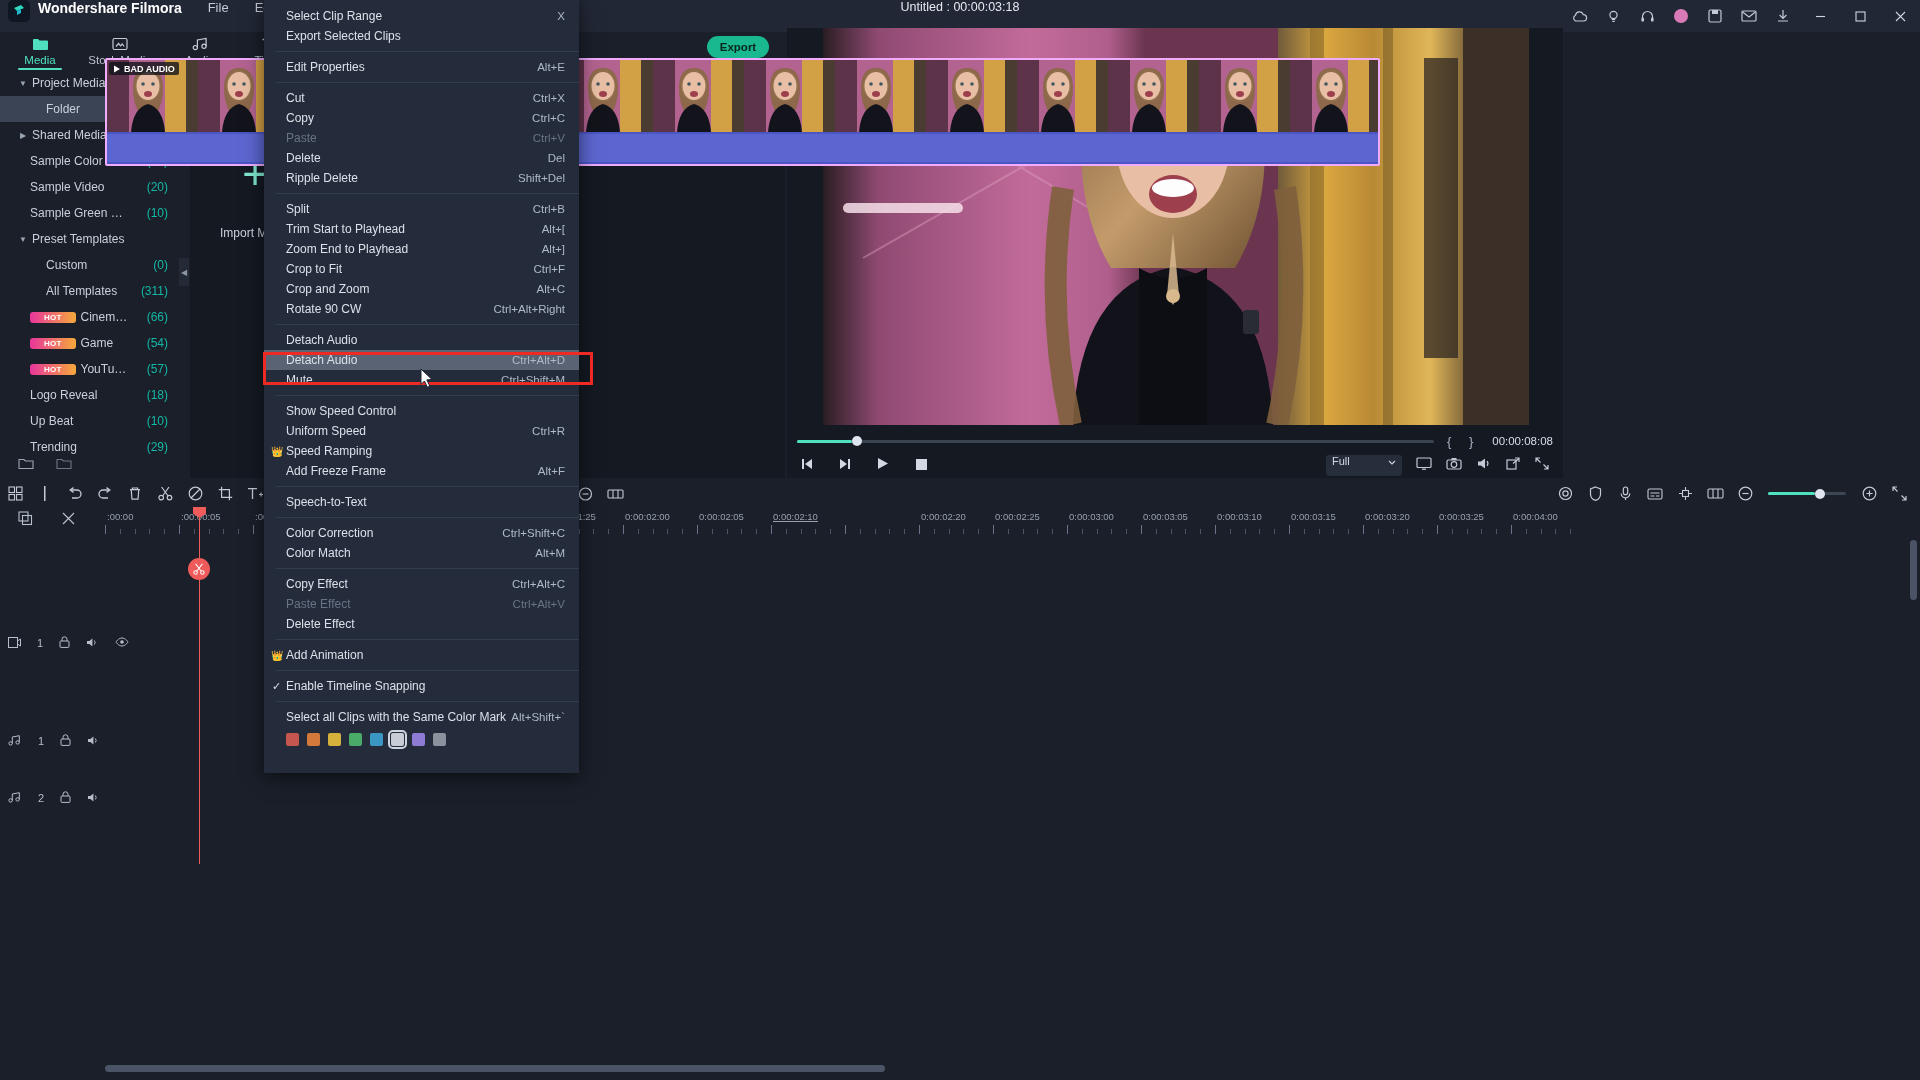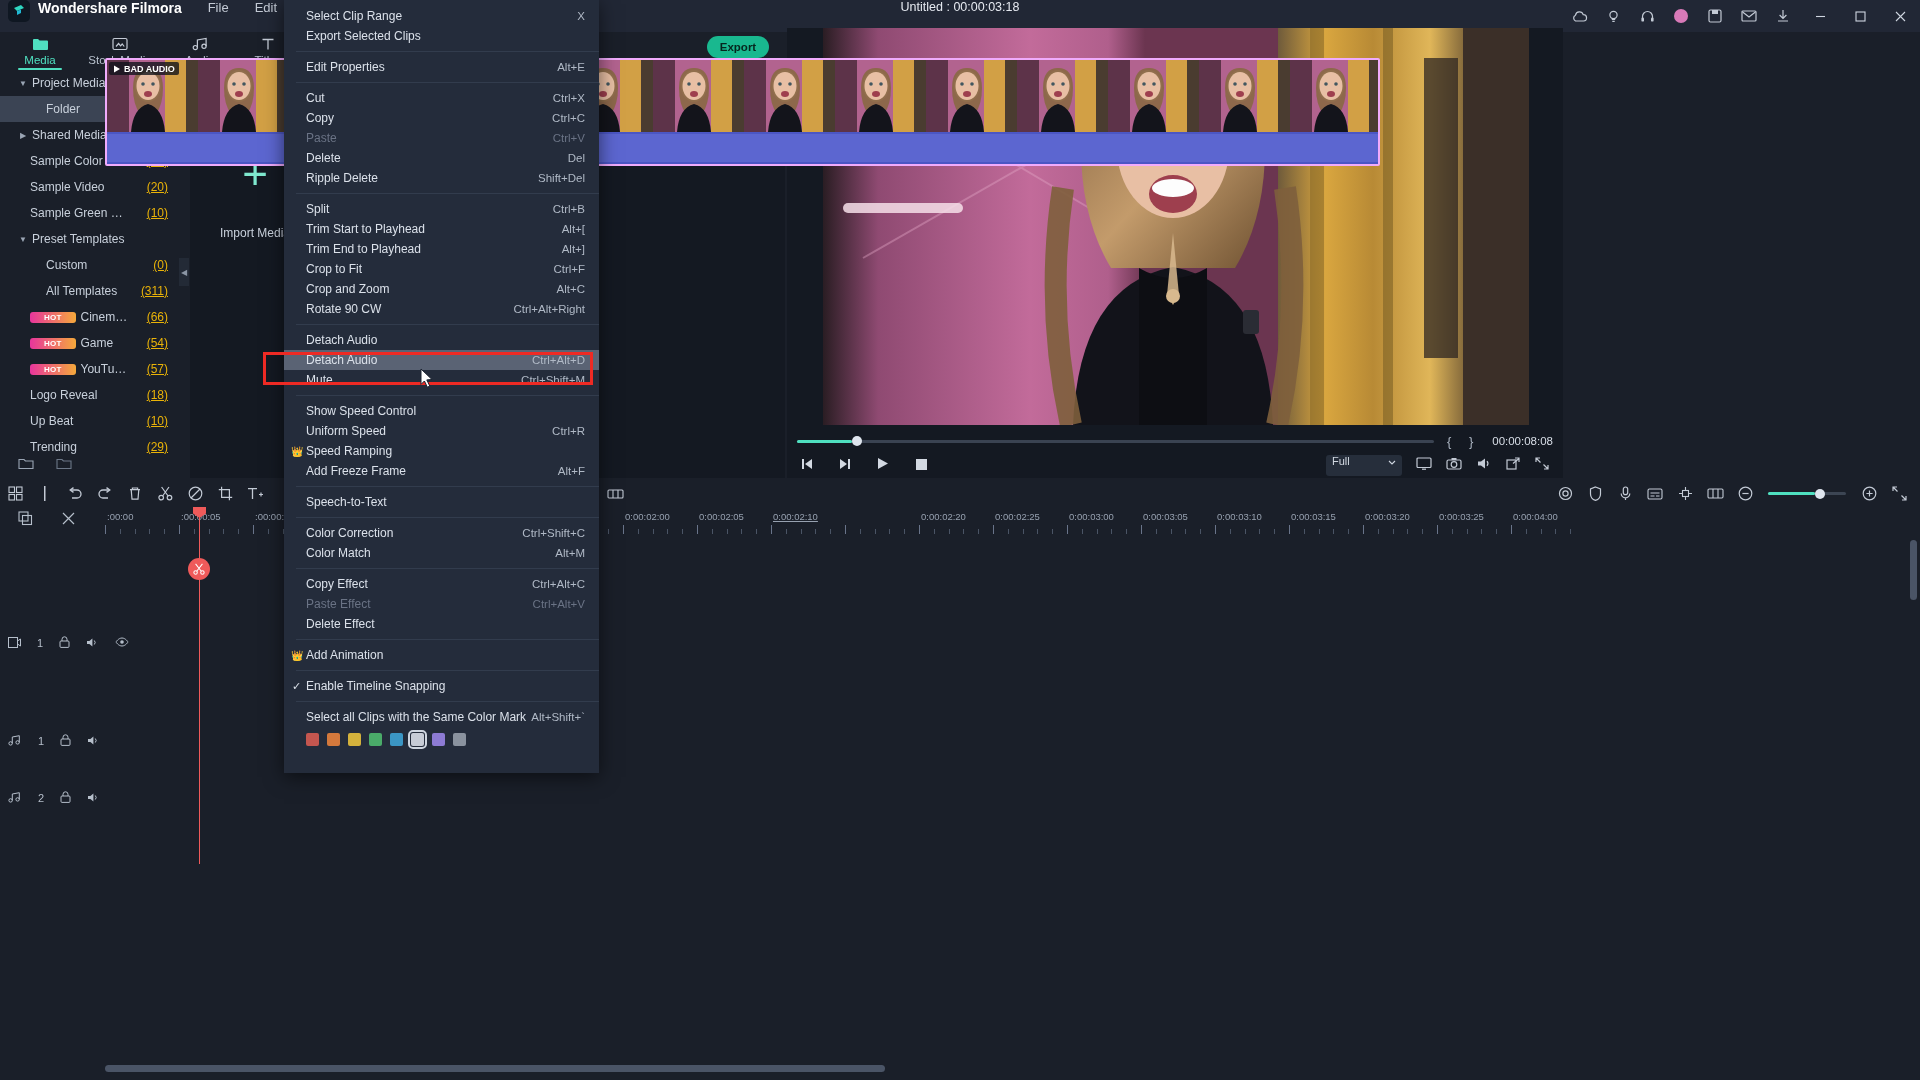--- a/index.html
+++ b/index.html
@@ -53,21 +53,21 @@
     position: absolute; top: 70px; left: 0; width: 178px; height: 408px;
     background: #1a1f29; overflow: hidden;
   }
   .side-row {
     height: 26px; display: flex; align-items: center; font-size: 12px;
     color: #c8d0db; position: relative; padding-right: 10px;
   }
   .side-row.sel { background: #3b4454; }
   .side-row .caret { width: 18px; text-align: center; font-size: 8px; color: #9aa5b4; }
   .side-row .txt { flex: 1; white-space: nowrap; overflow: hidden; text-overflow: ellipsis; }
-  .side-row .cnt { font-size: 12px; color: #eab308; margin-left: 16px; text-decoration: underline; }
+  .side-row .cnt { font-size: 12px; color: #14b8a6; margin-left: 16px; }
   .ind-1 { padding-left: 14px; }
   .ind-2 { padding-left: 46px; }
   .ind-3 { padding-left: 30px; }
   .hotbadge {
     display: inline-block; font-size: 8px; font-weight: bold; color: #fff;
     background: linear-gradient(90deg,#e8359c,#f5a93b); border-radius: 3px;
     padding: 1px 14px; margin-right: 5px; vertical-align: middle; letter-spacing: .2px;
   }
   .side-bottom {
     position: absolute; top: 452px; left: 0; width: 178px; height: 26px;
@@ -196,21 +196,21 @@
   }
 
   .hscroll {
     position: absolute; bottom: 8px; left: 105px; width: 1800px; height: 7px;
   }
   .hscroll-thumb { position: absolute; left: 0; width: 780px; height: 7px; background: #4a5466; border-radius: 4px; }
   .vscroll { position: absolute; top: 540px; right: 3px; width: 7px; height: 60px; background: #4a5466; border-radius: 4px; }
 
   
   .ctxmenu {
-    position: absolute; top: 0px; left: 284px; width: 315px; height: 773px;
+    position: absolute; top: 0px; left: 264px; width: 315px; height: 773px;
     background: #242c3b; z-index: 100;
     box-shadow: 0 4px 18px rgba(0,0,0,.55);
     padding: 6px 0;
   }
   .ctx-item {
     height: 20px; display: flex; align-items: center; padding: 0 14px 0 22px;
     font-size: 12px; color: #dbe1ea; position: relative;
   }
   .ctx-item .ci-label { flex: 1; white-space: nowrap; }
   .ctx-item .ci-short { font-size: 11.5px; color: #b0b9c6; white-space: nowrap; }
@@ -1198,21 +1198,21 @@
       <div class="ctx-sep"></div>
       <div class="ctx-item">
         <span class="ci-label">Split</span>
         <span class="ci-short">Ctrl+B</span>
       </div>
       <div class="ctx-item">
         <span class="ci-label">Trim Start to Playhead</span>
         <span class="ci-short">Alt+[</span>
       </div>
       <div class="ctx-item">
-        <span class="ci-label">Trim End to Playhead</span>
+        <span class="ci-label">Zoom End to Playhead</span>
         <span class="ci-short">Alt+]</span>
       </div>
       <div class="ctx-item">
         <span class="ci-label">Crop to Fit</span>
         <span class="ci-short">Ctrl+F</span>
       </div>
       <div class="ctx-item">
         <span class="ci-label">Crop and Zoom</span>
         <span class="ci-short">Alt+C</span>
       </div>

